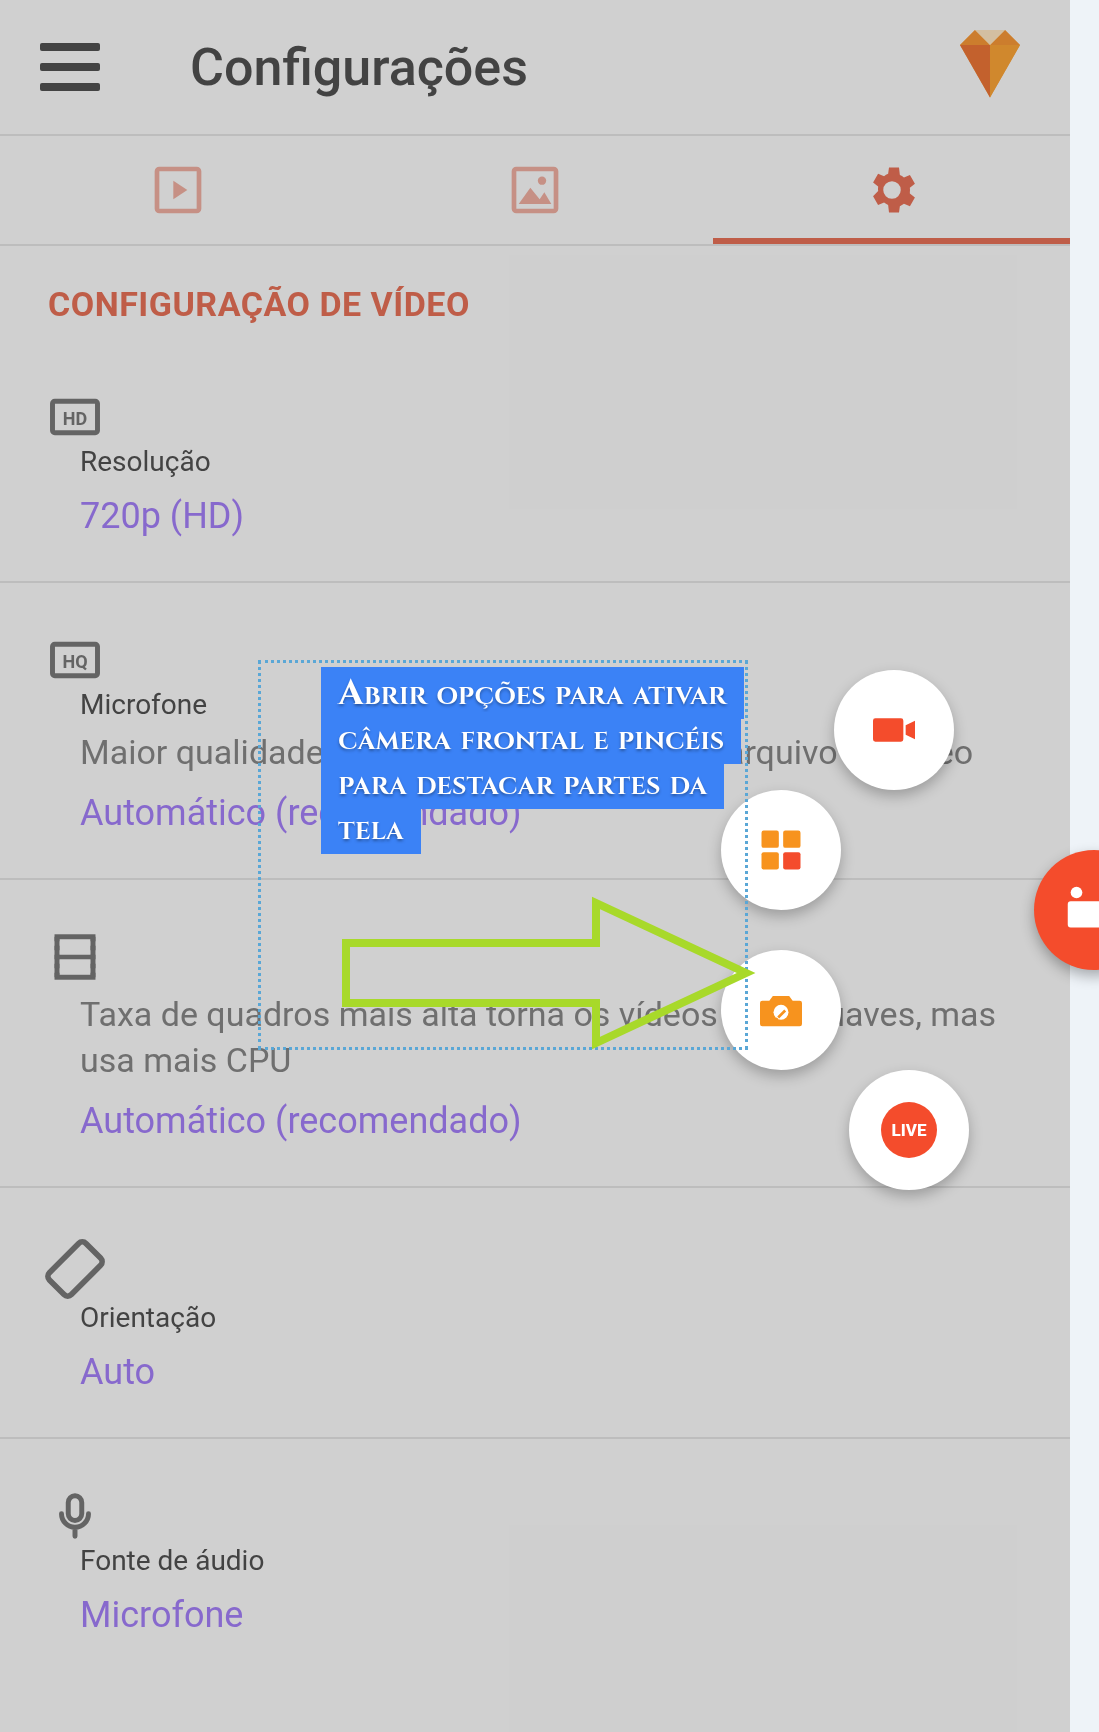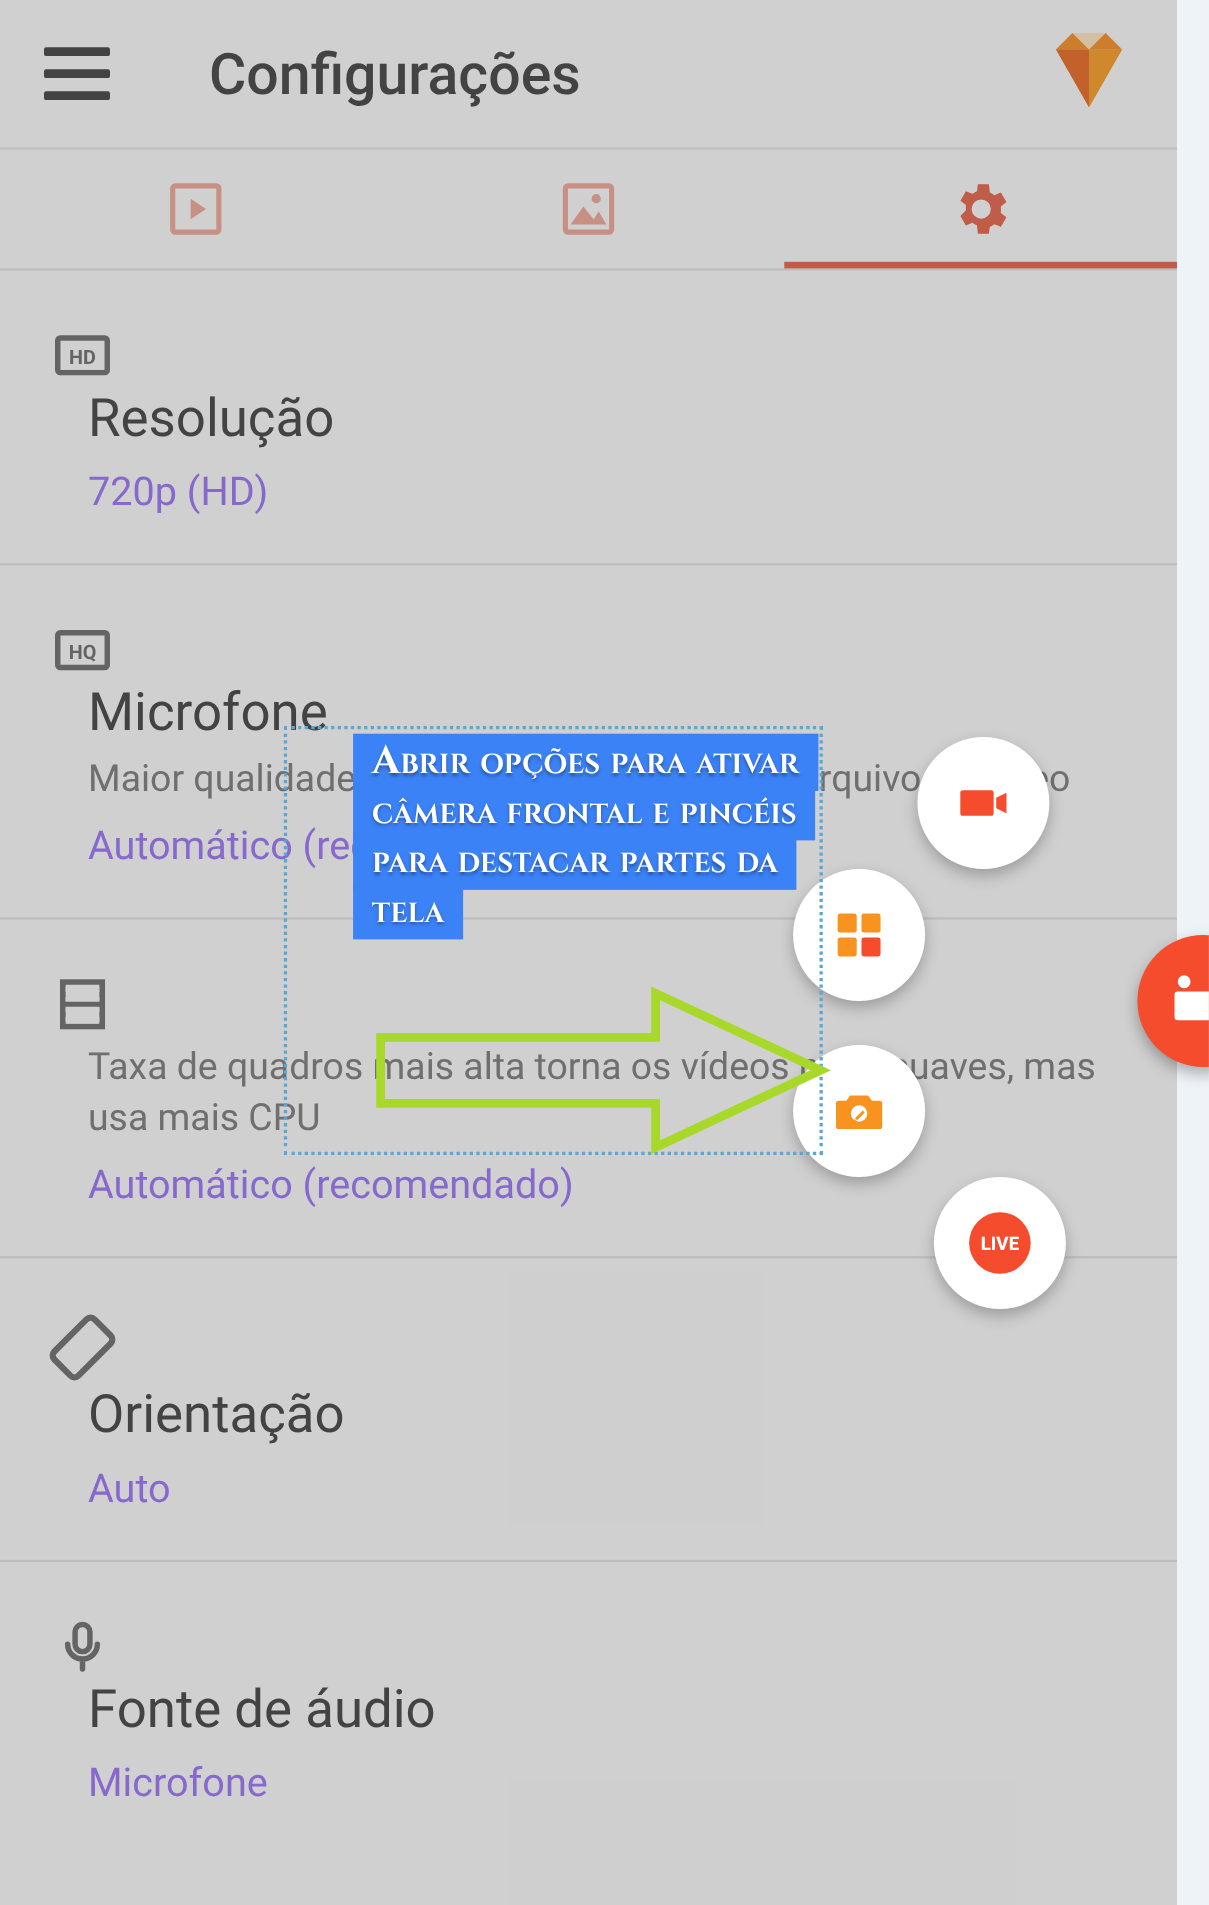--- a/index.html
+++ b/index.html
@@ -42,21 +42,21 @@
 
   
   .row {
     display: flex; align-items: flex-start; padding: 44px 40px;
     border-bottom: 2px solid #ddd;
     cursor: pointer;
     flex-direction: column;
   }
   .row-icon { width: 70px; display: flex; justify-content: center; margin-top: 6px; }
   .row-text { margin-left: 40px; flex: 1; }
-  .row-title { font-size: 48px; color: #222; line-height: 1.25; }
+  .row-title { font-size: 28px; color: #222; line-height: 1.25; }
   .row-desc  { font-size: 34px; color: #666; line-height: 1.35; margin-top: 8px; }
   .row-value { font-size: 36px; color: #8b5cf6; margin-top: 16px; }
 
   
   .fab-main {
     position: absolute; z-index: 20;
     width: 120px; height: 120px; border-radius: 50%;
     background: #f44c2c; display: flex; align-items: center; justify-content: center;
     box-shadow: 0 6px 14px rgba(0,0,0,0.3);
     right: -55px; top: 850px; cursor: pointer;
@@ -134,20 +134,21 @@
         <circle cx="15" cy="8" r="1.8" fill="#e04b2a"></circle>
       </svg>
     </div>
     <div class="tab active">
       <svg width="60" height="60" viewBox="0 0 24 24">
         <path fill="#e04b2a" d="M19.14 12.94a7.14 7.14 0 0 0 0-1.88l2.03-1.58-2-3.46-2.39.96a7.03 7.03 0 0 0-1.63-.95L14.8 3h-4l-.35 2.53c-.58.23-1.13.55-1.63.95l-2.39-.96-2 3.46 2.03 1.58a7.14 7.14 0 0 0 0 1.88L4.43 14.5l2 3.46 2.39-.96c.5.4 1.05.72 1.63.95L10.8 21h4l.35-2.53c.58-.23 1.13-.55 1.63-.95l2.39.96 2-3.46-2.03-1.58zM12 15.5A3.5 3.5 0 1 1 15.5 12 3.5 3.5 0 0 1 12 15.5z"></path>
       </svg>
     </div>
   </div>
 
+  <div class="section-header">CONFIGURAÇÃO DE VÍDEO</div>
 
   <div class="row">
     <div class="row-icon">
       <svg width="54" height="54" viewBox="0 0 24 24">
           <rect x="2" y="5" width="20" height="14" rx="1" fill="none" stroke="#555" stroke-width="2.2"></rect>
           <text x="12" y="15.5" text-anchor="middle" font-size="8" font-weight="700" fill="#555">HD</text>
         </svg>
     </div>
     <div class="row-text">
       <div class="row-title">Resolução</div>

